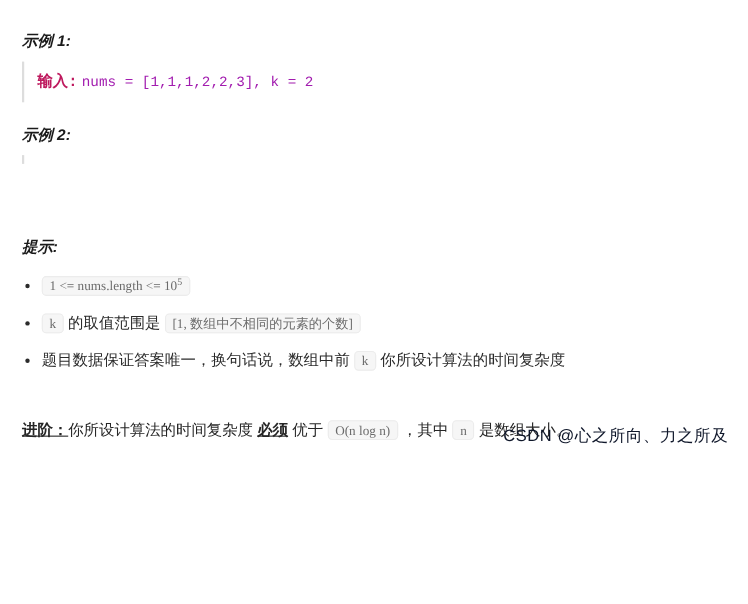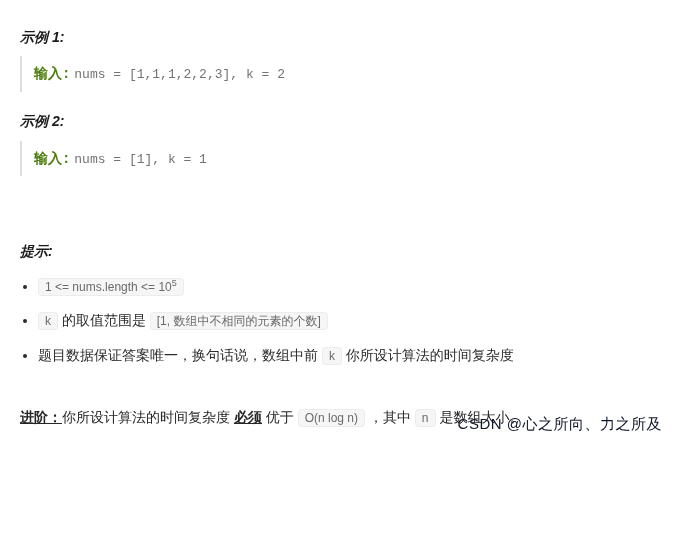--- a/index.html
+++ b/index.html
@@ -24,25 +24,25 @@
       border-left: 2px solid #ddd;
       padding: 4px 0 4px 12px;
       margin: 8px 0 18px 0;
     }
     .io-line {
       margin: 2px 0;
       font-size: 14px;
     }
     .io-label {
       font-weight: 700;
-      color: #4d7c0f;
+      color: #be185d;
       font-family: Consolas, Monaco, "Courier New", monospace;
     }
     .io-value {
-      color: #737373;
+      color: #a21caf;
       font-family: Consolas, Monaco, "Courier New", monospace;
       font-size: 13px;
     }
     .gap-large { height: 36px; }
     .gap-med { height: 24px; }
     .hints-list {
       list-style: disc;
       padding-left: 18px;
       margin: 10px 0;
     }
@@ -50,21 +50,21 @@
       margin: 12px 0;
       color: #2b2b2b;
       font-size: 14px;
     }
     .inline-code {
       background: #f6f6f6;
       color: #6b6b6b;
       border: 1px solid #ececec;
       border-radius: 4px;
       padding: 1px 6px;
-      font-family: Liberation Sans, sans-serif;
+      font-family: Liberation Serif, serif;
       font-size: 12px;
       vertical-align: baseline;
     }
     .inline-code sup { font-size: 9px; }
     .advanced-line {
       margin-top: 4px;
       font-size: 14px;
       color: #262626;
     }
     .must {
@@ -88,24 +88,20 @@
 <div class="section-title">示例 1:</div>
 <div class="example-block">
   <div class="io-line">
     <span class="io-label">输入:</span>
     <span class="io-value">nums = [1,1,1,2,2,3], k = 2</span>
   </div>
 </div>
 
 <div class="section-title">示例 2:</div>
 <div class="example-block">
-  <div class="io-line">
-    <span class="io-label">输入:</span>
-    <span class="io-value">nums = [1], k = 1</span>
-  </div>
 </div>
 
 <div class="gap-large"></div>
 
 <div class="section-title">提示:</div>
 <ul class="hints-list">
   <li>
     <span class="inline-code"><span>1 &lt;= nums.length &lt;= 10</span><sup>5</sup></span>
   </li>
   <li>

